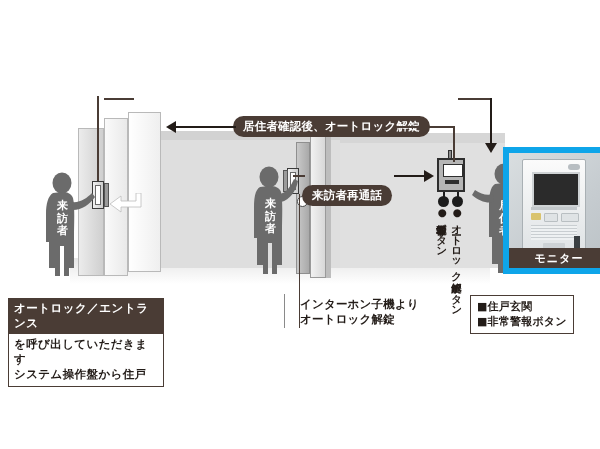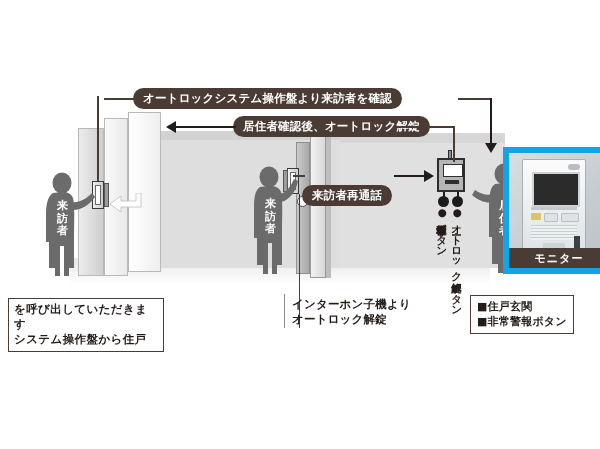--- a/index.html
+++ b/index.html
@@ -332,21 +332,21 @@
     color: #ffffff;
     font-size: 11px;
     font-weight: bold;
     padding: 2px 6px 3px 6px;
     letter-spacing: 0.5px;
   }
   .tag-genkan { left: 222px; top: 300px; }
 
   .side-note {
     position: absolute;
-    left: 292px; top: 297px;
+    left: 300px; top: 297px;
     color: #231c18;
     font-size: 11.5px;
     font-weight: bold;
     line-height: 15px;
     letter-spacing: 0.2px;
     white-space: nowrap;
   }
   .note-divider {
     position: absolute; left: 284px; top: 294px;
     width: 1.3px; height: 34px; background: #8a8a8a;
@@ -468,37 +468,37 @@
         </div>
         <div class="mu-grill"></div>
         <div class="mu-label"></div>
         <div class="mu-tab"></div>
       </div>
     </div>
     <div class="monitor-caption">モニター</div>
   </div>
 
   <div class="conn" style="left:104px; top:98px; width:30px; height:1.6px;"></div>
-  <div class="pill pill-1">オートロックシステム操作盤より来訪者を確認</div>
   <div class="conn" style="left:458px; top:98px; width:34px; height:1.6px;"></div>
   <div class="line-dark" style="left:490px; top:98px; width:1.6px; height:46px;"></div>
   <div class="arrowhead ah-down" style="left:485px; top:143px;"></div>
 
   <div class="pill pill-2">居住者確認後、オートロック解錠</div>
   <div class="conn" style="left:393px; top:126px; width:62px; height:1.6px;"></div>
   <div class="conn" style="left:453px; top:126px; width:1.6px; height:36px;"></div>
   <div class="line-dark" style="left:176px; top:126px; width:60px; height:1.6px;"></div>
   <div class="arrowhead ah-left" style="left:166px; top:121px;"></div>
 
   <div class="conn" style="left:293px; top:175px; width:12px; height:1.6px;"></div>
   <div class="pill pill-3">来訪者再通話</div>
   <div class="line-dark" style="left:394px; top:175px; width:32px; height:1.6px;"></div>
   <div class="arrowhead ah-right" style="left:424px; top:170px;"></div>
 
   <div class="cap-box">
+    <div class="cap-title">オートロック／エントランス</div>
     <div class="cap-body">
       <div>を呼び出していただきます</div>
       <div>システム操作盤から住戸</div>
     </div>
   </div>
 
   <div class="note-divider"></div>
   <div class="side-note">
     <div>インターホン子機より</div>
     <div>オートロック解錠</div>

